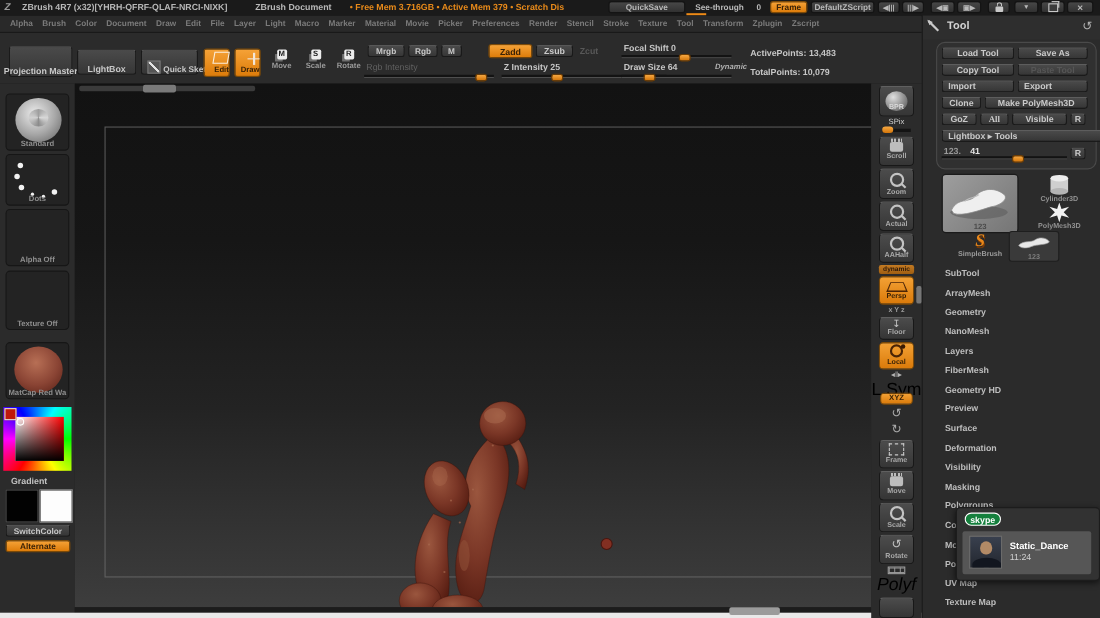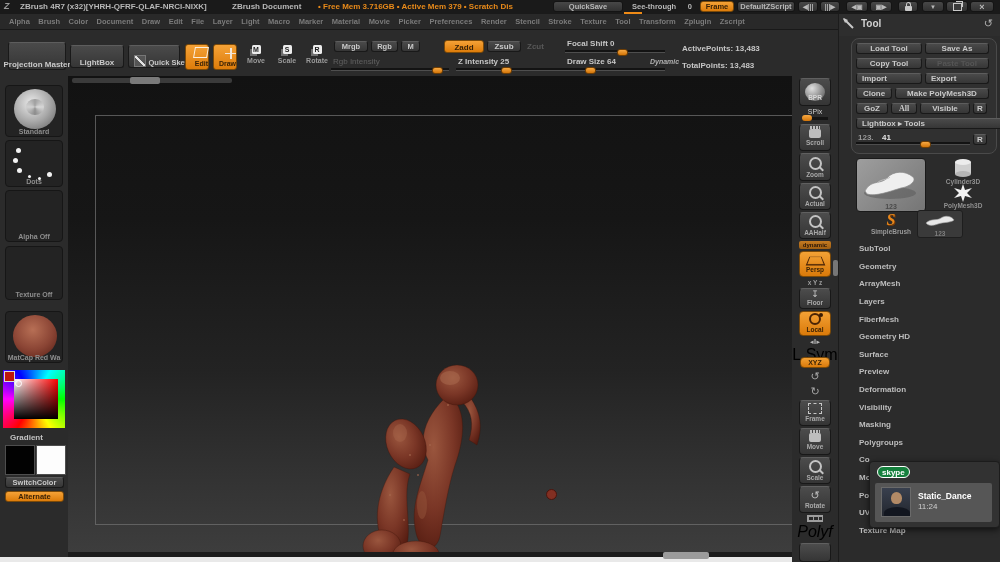--- a/index.html
+++ b/index.html
@@ -209,21 +209,21 @@
       <span class="track"></span>
       <span class="knob" style="left:52%;"></span>
     </div>
     <div class="slider" style="left:565px;top:38px;width:100px;height:3px;">
       <span class="slabel lbl">Draw Size 64</span>
       <span class="track"></span>
       <span class="knob" style="left:20%;"></span>
     </div>
     <span class="abs" style="left:650px;top:28px;font-size:7px;font-weight:700;font-style:italic;color:#b0b0b0;">Dynamic</span>
     <span class="abs lbl" style="left:682px;top:14px;font-size:8px;">ActivePoints: 13,483</span>
-    <span class="abs lbl" style="left:682px;top:31px;font-size:8px;">TotalPoints: 13,483</span>
+    <span class="abs lbl" style="left:682px;top:31px;font-size:8px;">TotalPoints: 10,079</span>
   </div>
 
   <div class="abs" style="left:0;top:76px;width:68px;height:486px;background:#2b2b2b;border-right:1px solid #1d1d1d;">
     <div class="thumb" style="top:9px;height:52px;">
       <span class="abs" style="left:8px;top:3px;width:42px;height:40px;border-radius:50%;
             background:radial-gradient(circle at 42% 36%,#ececec,#a8a8a8 52%,#6d6d6d 90%);"></span>
       <span class="abs" style="left:20px;top:13px;width:18px;height:16px;border-radius:50%;
             background:conic-gradient(#8f8f8f,#dcdcdc,#7d7d7d,#cfcfcf,#8f8f8f);opacity:.8;"></span>
       <span class="tlabel">Standard</span>
     </div>
@@ -485,27 +485,28 @@
     </div>
     <div class="abs" style="left:78px;top:196px;width:44px;height:26px;background:#3a3a3a;border:1px solid #1e1e1e;border-radius:3px;overflow:hidden;">
       <svg width="42" height="16" viewBox="0 0 42 16" style="margin-top:2px;">
         <path d="M8,10 C13,5 19,8 23,5 C27,2 34,3 36,7 C33,10 25,9 20,11 C15,13 10,13 8,10 Z" fill="#e8e8e8" stroke="#999" stroke-width="0.6"></path>
       </svg>
       <span style="position:absolute;left:0;right:0;bottom:0;text-align:center;font-size:6.5px;font-weight:700;color:#7e7e7e;">123</span>
     </div>
 
     <div class="abs" style="left:0;top:226px;width:162px;">
         <div class="section">SubTool</div>
+        <div class="section">ArrayMesh</div>
         <div class="section">Geometry</div>
-        <div class="section">ArrayMesh</div>
+        <div class="section">NanoMesh</div>
         <div class="section">Layers</div>
         <div class="section">FiberMesh</div>
         <div class="section">Geometry HD</div>
+        <div class="section">Preview</div>
         <div class="section">Surface</div>
-        <div class="section">Preview</div>
         <div class="section">Deformation</div>
         <div class="section">Visibility</div>
         <div class="section">Masking</div>
         <div class="section">Polygroups</div>
         <div class="section">Co</div>
         <div class="section">Mo</div>
         <div class="section">Pol</div>
         <div class="section">UV Map</div>
         <div class="section">Texture Map</div>
       </div>

